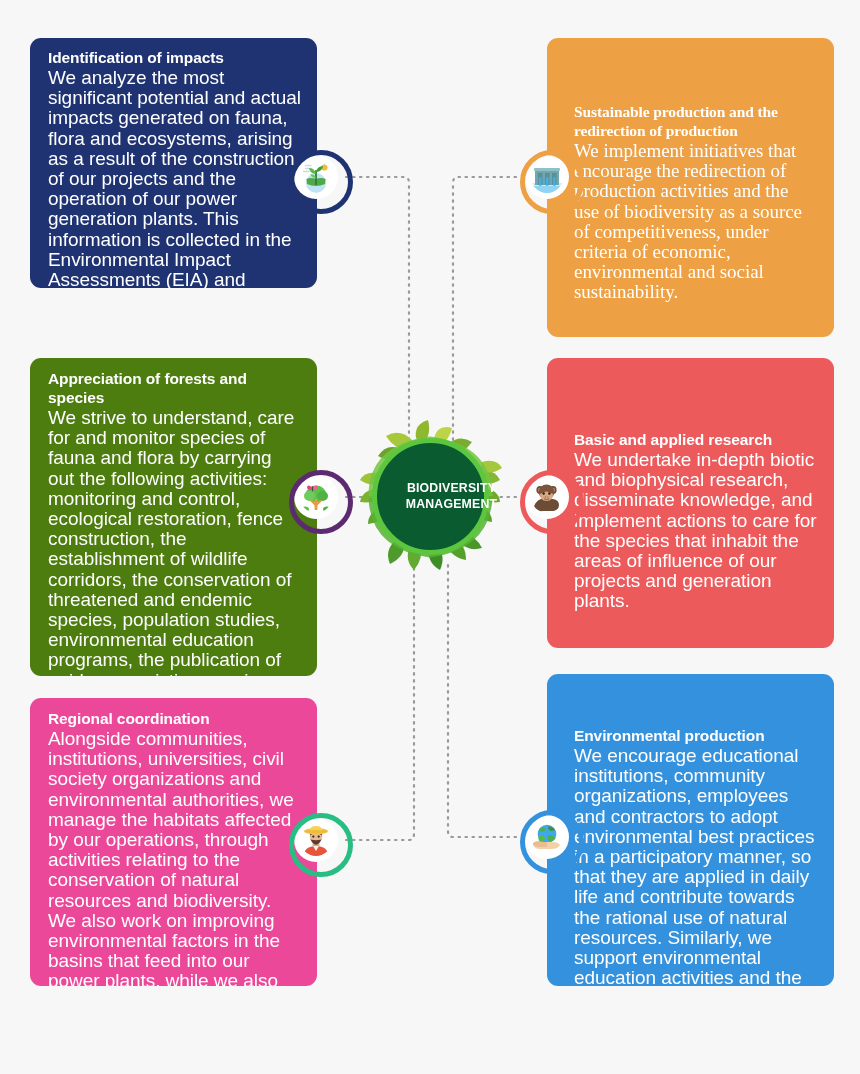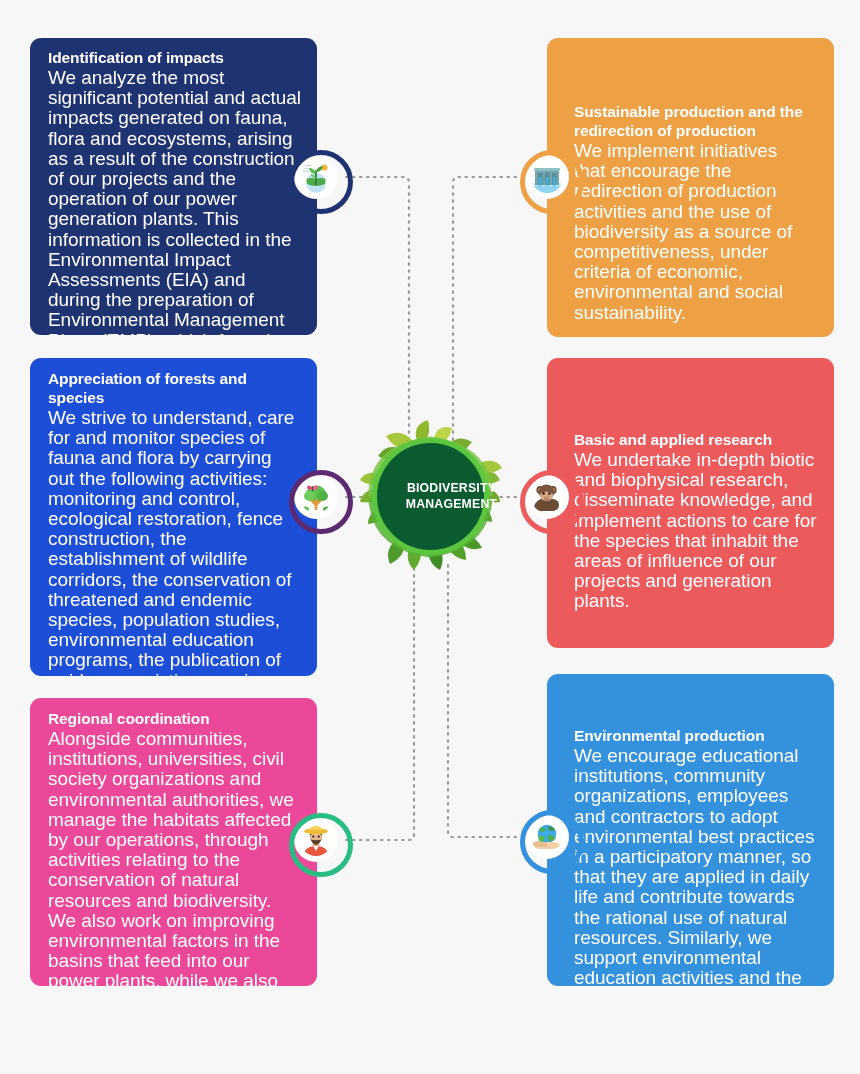--- a/index.html
+++ b/index.html
@@ -49,27 +49,27 @@
     color: #ffffff;
   }
   .card-body {
     font-size: 19px;
     line-height: 20.2px;
     color: #ffffff;
     letter-spacing: -0.05px;
   }
 
   
-  #card-impacts      { left: 30px;  top: 38px;  width: 287px; height: 297px; background: #1f3372; }
+  #card-impacts      { left: 30px;  top: 38px;  width: 287px; height: 250px; background: #1f3372; }
   #card-impacts .card-inner      { top: 10px; }
 
   #card-sustainable  { left: 547px; top: 38px;  width: 287px; height: 299px; background: #eda044; }
-  #card-sustainable .card-inner  { top: 64px; left: 27px; right: 28px; }
-
-  #card-forests      { left: 30px;  top: 358px; width: 287px; height: 318px; background: #1d4ed8; }
+  #card-sustainable .card-inner  { top: 64px; left: 27px; right: 28px; font-family: Liberation Serif, serif; }
+
+  #card-forests      { left: 30px;  top: 358px; width: 287px; height: 318px; background: #4d7c0f; }
   #card-forests .card-inner      { top: 11px; }
 
   #card-research     { left: 547px; top: 358px; width: 287px; height: 290px; background: #ec5a5c; }
   #card-research .card-inner     { top: 72px; left: 27px; right: 14px; }
 
   #card-regional     { left: 30px;  top: 698px; width: 287px; height: 288px; background: #ec4899; }
   #card-regional .card-inner     { top: 11px; }
 
   #card-environmental{ left: 547px; top: 674px; width: 287px; height: 312px; background: #3391dd; }
   #card-environmental .card-inner{ top: 12px; left: 27px; right: 14px; margin-top: 40px; }

